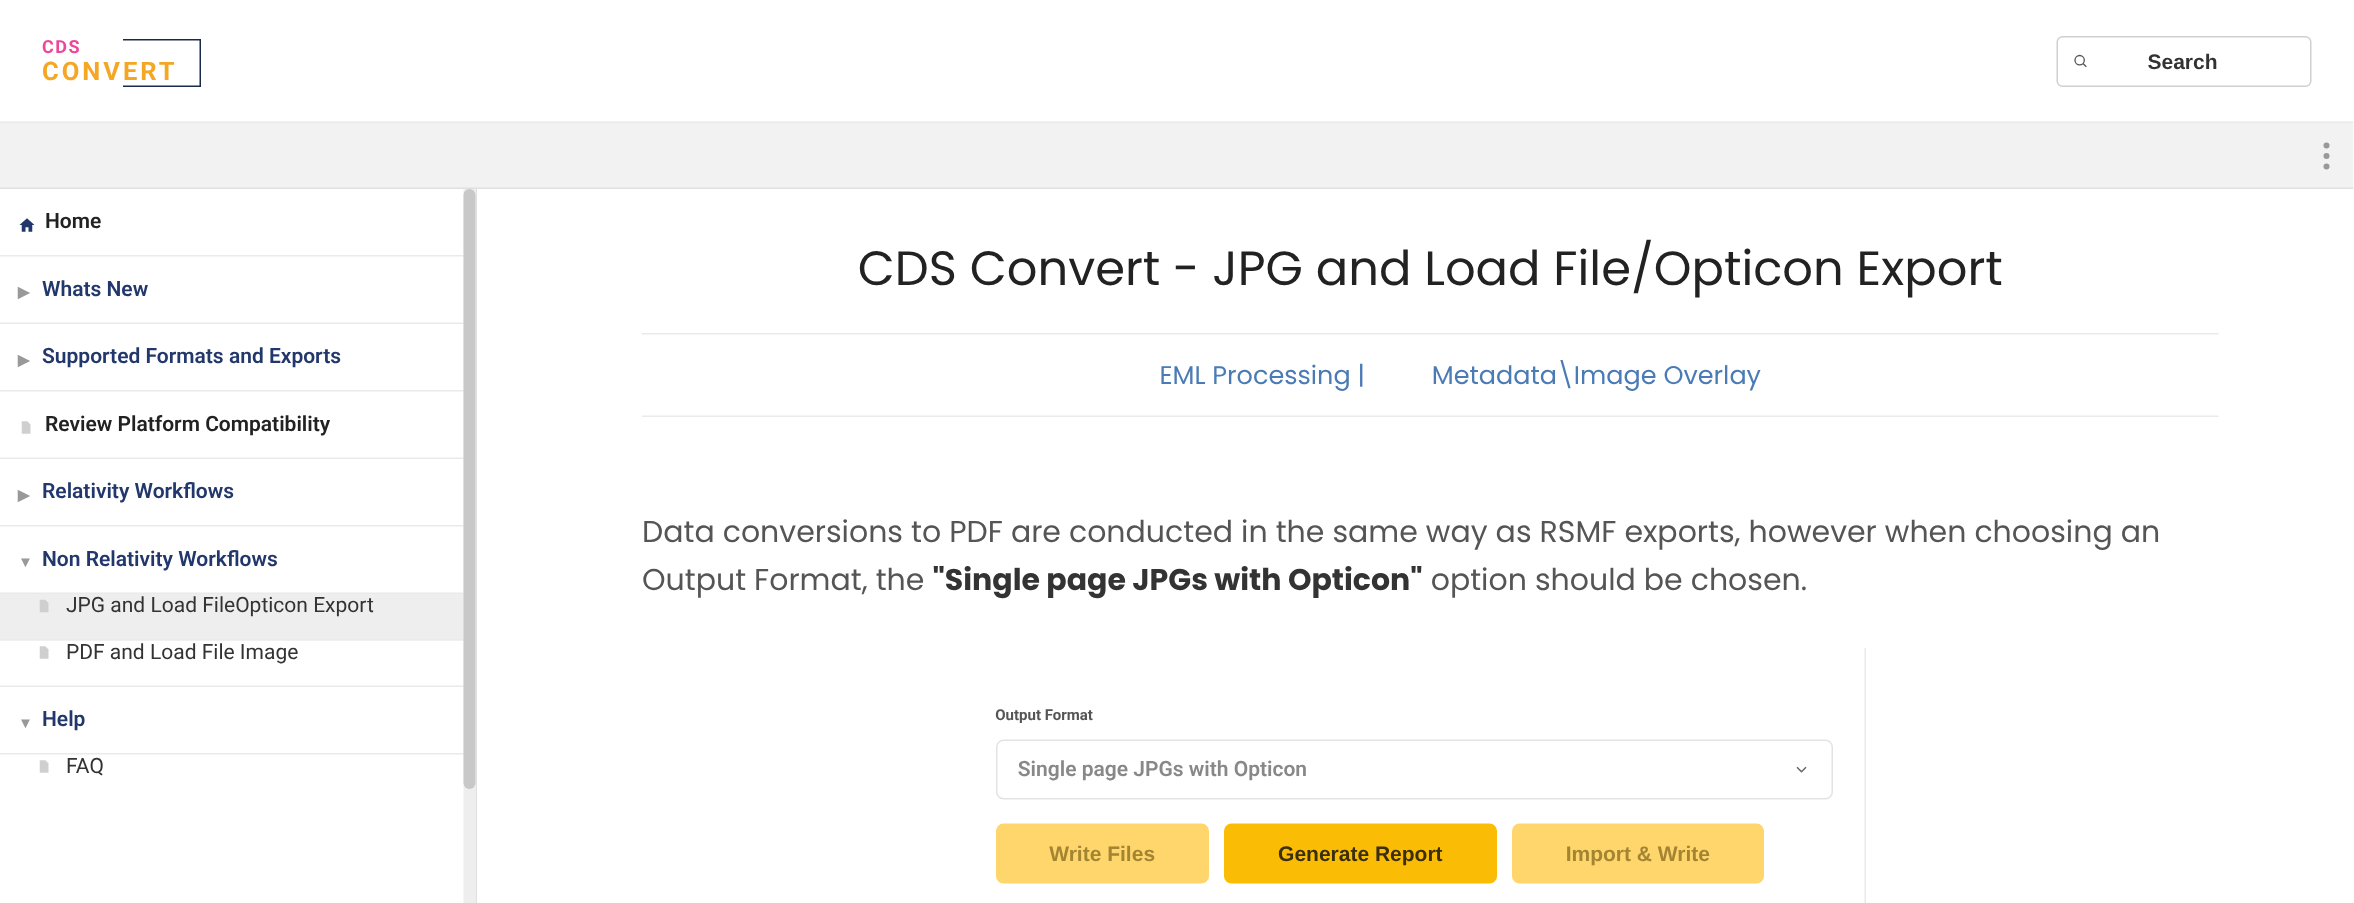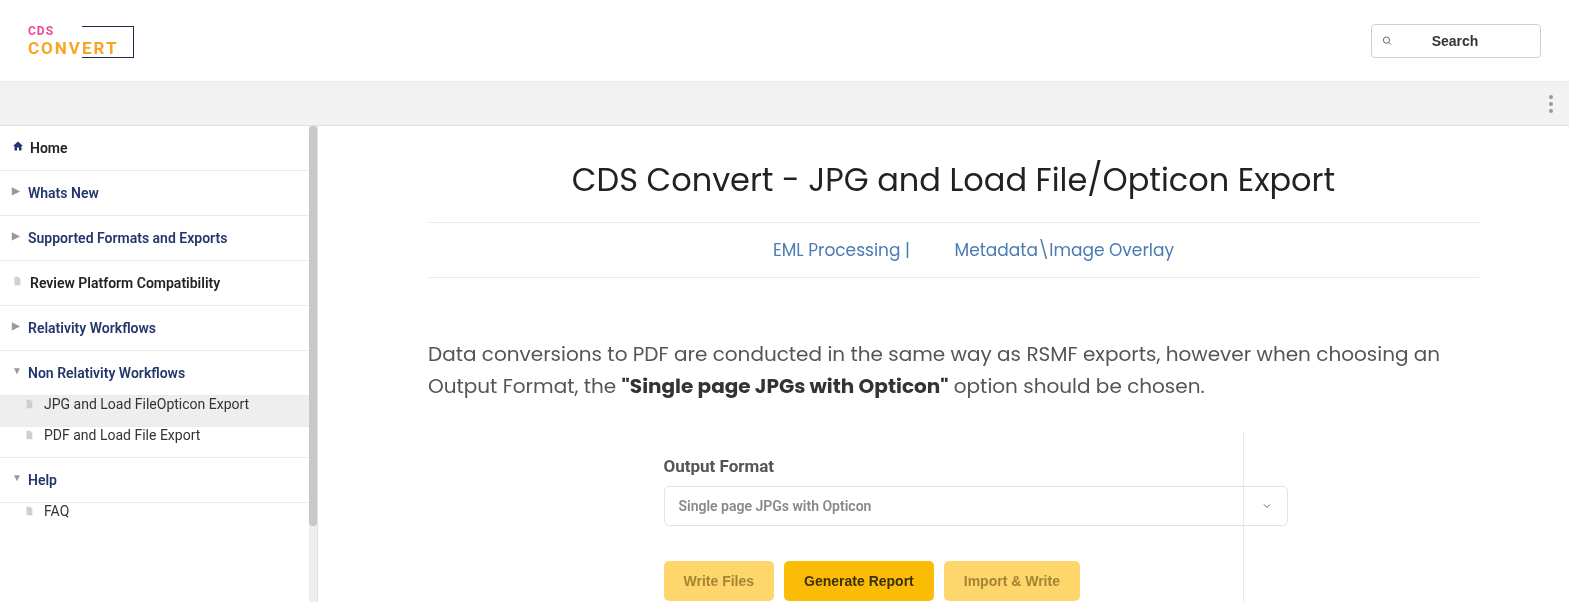--- a/index.html
+++ b/index.html
@@ -18,21 +18,21 @@
   
   .toolbar { height: 44px; background: #f2f2f2; border-bottom: 1px solid #e0e0e0; display: flex; justify-content: flex-end; align-items: center; padding: 0 10px; }
   .kebab { display: flex; flex-direction: column; gap: 3px; cursor: pointer; padding: 6px; }
   .kebab span { width: 4px; height: 4px; border-radius: 50%; background: #999; }
   
   .body-wrap { display: flex; }
   .sidebar { width: 318px; border-right: 1px solid #e0e0e0; position: relative; }
   .scroll-track { position: absolute; right: 0; top: 0; bottom: 0; width: 8px; background: #eee; }
   .scroll-thumb { position: absolute; right: 0; top: 0; width: 8px; height: 400px; background: #c8c8c8; border-radius: 4px; }
   
-  .nav-item { display: flex; align-items: flex-start; padding: 14px 12px; border-bottom: 1px solid #eaeaea; font-size: 14px; font-weight: 600; cursor: pointer; }
+  .nav-item { display: flex; align-items: flex-end; padding: 14px 12px; border-bottom: 1px solid #eaeaea; font-size: 14px; font-weight: 600; cursor: pointer; }
   .nav-item.blue { color: #22376b; }
   .nav-item.black { color: #222; }
   .nav-item .arrow { width: 10px; display: inline-block; margin-right: 6px; font-size: 10px; color: #999; }
   .nav-item svg.home-ic { width: 12px; height: 12px; margin-right: 6px; fill: #22376b; }
   .nav-item svg.doc-ic { width: 10px; height: 12px; margin-right: 8px; fill: #cfcfcf; }
   
   .nav-sub { display: flex; align-items: center; padding: 0 12px 14px 24px; border-bottom: 1px solid #eaeaea; font-size: 14px; cursor: pointer; color: #333; }
   .nav-sub.active { background: #eeeeee; }
   .nav-sub svg.doc-ic { width: 10px; height: 12px; margin-right: 10px; fill: #cfcfcf; }
   
@@ -41,26 +41,26 @@
   .divider { border: none; border-top: 1px solid #eaeaea; margin: 0 0 14px 0; }
   .breadcrumb-links { text-align: center; font-size: 17px; font-family: "Poppins", sans-serif; color: #4a7bb5; margin-bottom: 14px; }
   .breadcrumb-links a { color: #4a7bb5; text-decoration: none; margin-left: 40px; }
   .breadcrumb-links .sep { color: #4a7bb5; }
   
   .body-text { font-family: "Poppins", sans-serif; font-size: 20px; color: #555; line-height: 1.6; margin-top: 60px; }
   .body-text strong { color: #333; font-weight: 700; }
   
   .panel { margin: 30px auto 0; width: 580px; background: #fff; border-right: 1px solid #eaeaea; padding: 24px 0 30px 0; }
   .panel-inner { padding-left: 0; }
-  .field-label { font-size: 17px; font-weight: 700; color: #555; margin-bottom: 10px; }
-  .select { display: flex; justify-content: space-between; align-items: center; border: 1px solid #e3e3e3; border-radius: 5px; padding: 11px 14px; font-size: 14px; color: #888; font-weight: 600; margin-bottom: 35px; cursor: pointer; width: 624px; }
+  .field-label { font-size: 10px; font-weight: 700; color: #555; margin-bottom: 10px; margin-top: 16px; }
+  .select { display: flex; justify-content: space-between; align-items: center; border: 1px solid #e3e3e3; border-radius: 5px; padding: 11px 14px; font-size: 14px; color: #888; font-weight: 600; margin-bottom: 16px; cursor: pointer; width: 558px; }
   .select svg { width: 12px; height: 12px; stroke: #666; fill: none; stroke-width: 2; }
   
   .btn-row { display: flex; gap: 10px; }
-  .btn { border: none; border-radius: 5px; padding: 12px 20px; font-size: 14px; font-weight: 700; cursor: pointer; }
+  .btn { border: none; border-radius: 5px; padding: 12px 36px; font-size: 14px; font-weight: 700; cursor: pointer; }
   .btn.light { background: #ffd66b; color: #a38433; }
   .btn.primary { background: #fbbc05; color: #3a2f0a; }
 </style>
 </head>
 <body>
 
 <div class="header">
   <div class="logo">
     <span class="logo-cds">CDS</span>
     <span class="logo-convert">CONVERT</span>
@@ -125,21 +125,21 @@
     <div class="nav-sub active">
       <svg class="doc-ic" viewBox="0 0 24 24">
           <path d="M6 2h9l5 5v15H6z"></path>
         </svg>
       <span>JPG and Load FileOpticon Export</span>
     </div>
     <div class="nav-sub">
       <svg class="doc-ic" viewBox="0 0 24 24">
           <path d="M6 2h9l5 5v15H6z"></path>
         </svg>
-      <span>PDF and Load File Export</span>
+      <span>PDF and Load File Image</span>
     </div>
 
     <div class="nav-item blue">
       <span class="arrow">▼</span>
       <span>Help</span>
     </div>
     <div class="nav-sub" style="border-bottom:none;">
       <svg class="doc-ic" viewBox="0 0 24 24">
           <path d="M6 2h9l5 5v15H6z"></path>
         </svg>

